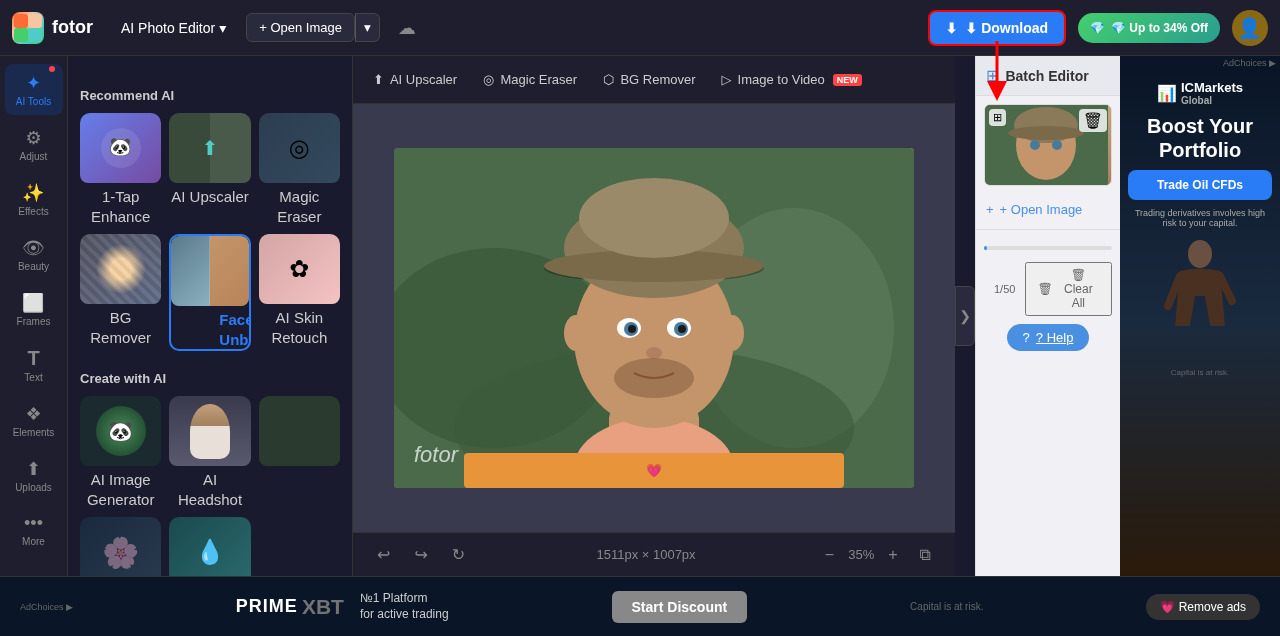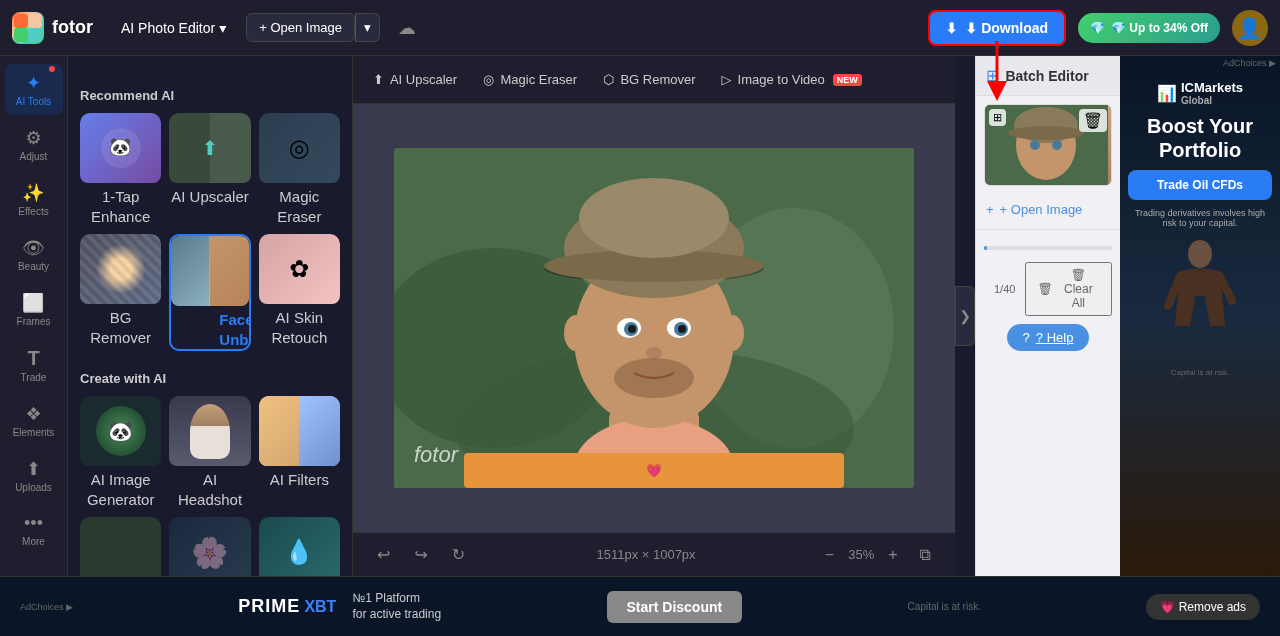--- a/index.html
+++ b/index.html
@@ -177,21 +177,21 @@
     <div class="sidebar-item">
       <span class="sidebar-icon">👁</span>
       <span>Beauty</span>
     </div>
     <div class="sidebar-item">
       <span class="sidebar-icon">⬜</span>
       <span>Frames</span>
     </div>
     <div class="sidebar-item">
       <span class="sidebar-icon" style="font-weight:bold; font-size:20px;">T</span>
-      <span>Trade</span>
+      <span>Text</span>
     </div>
     <div class="sidebar-item">
       <span class="sidebar-icon">❖</span>
       <span>Elements</span>
     </div>
     <div class="sidebar-item">
       <span class="sidebar-icon">⬆</span>
       <span>Uploads</span>
     </div>
     <div class="sidebar-item">
@@ -266,27 +266,20 @@
         <div class="ai-card-label">AI Image Generator</div>
       </div>
 
       <div class="ai-card">
         <div class="ai-img" style="background: linear-gradient(180deg, #3a3a4e 0%, #5a5a6e 100%); display:flex; align-items:center; justify-content:center;">
           <div style="width:40px; height:55px; background: linear-gradient(180deg, #c4a07a 0%, #a08060 40%, #e8e0d8 40%, #e8e0d8 100%); border-radius: 50% 50% 10px 10px;"></div>
         </div>
         <div class="ai-card-label">AI Headshot</div>
       </div>
 
-      <div class="ai-card">
-        <div class="ai-img" style="background: linear-gradient(135deg, #e8d5b7, #a0c4ff); display:flex; align-items:center; justify-content:center; position:relative; overflow:hidden;">
-          <div style="width:50%; height:100%; background:linear-gradient(135deg, #f0c080, #d4a870);"></div>
-          <div style="width:50%; height:100%; background:linear-gradient(135deg, #a0c4ff, #7090d0);"></div>
-        </div>
-        <div class="ai-card-label">AI Filters</div>
-      </div>
 
       <div class="ai-card">
         <div class="ai-img" style="background: #2a3a2e;"></div>
       </div>
       <div class="ai-card">
         <div class="ai-img" style="background: linear-gradient(135deg, #1a2a3e, #2a3a4e); display:flex; align-items:center; justify-content:center;">
           <span style="font-size:30px; opacity:0.4;">🌸</span>
         </div>
       </div>
       <div class="ai-card">
@@ -408,21 +401,21 @@
       <span>+</span>
       <span style="margin-left:0;">+ Open Image</span>
     </div>
     <hr class="batch-divider">
     <div class="batch-progress">
       <div class="progress-bar">
         <div class="progress-fill"></div>
       </div>
     </div>
     <div style="display:flex; align-items:center; justify-content:space-between; padding: 0 8px;">
-      <span class="batch-count">1/40</span>
+      <span class="batch-count">1/50</span>
       <button class="clear-all-btn">
         <span>🗑</span>
         <span style="margin-left:0;">🗑 Clear All</span>
       </button>
     </div>
     <button class="batch-help">
       <span>?</span>
       <span style="margin-left:0;text-decoration:underline;">? Help</span>
     </button>
   </div>
@@ -452,21 +445,21 @@
       <div class="ad-disclaimer">Capital is at risk.</div>
     </div>
   </div>
 </div>
 
 <div class="bottom-ad">
   <div style="font-size:9px; color:#666;">AdChoices ▶</div>
   <div class="bottom-ad-left">
     <div style="display:flex; align-items:center; gap:4px;">
       <span style="color:white; font-size:18px; font-weight:900; letter-spacing:1px;">PRIME</span>
-      <span style="color:#3b82f6; font-size:16px; font-weight:900;">XBT</span>
+      <span style="color:#737373; font-size:21px; font-weight:900;">XBT</span>
     </div>
     <div style="color:#ccc; font-size:12px; line-height:1.3;">
       <div>№1 Platform</div>
       <div>for active trading</div>
     </div>
   </div>
   <button class="start-trading-btn">Start Discount</button>
   <div style="color:#666; font-size:10px;">Capital is at risk.</div>
   <button class="remove-ads-btn">💗 Remove ads</button>
 </div>

